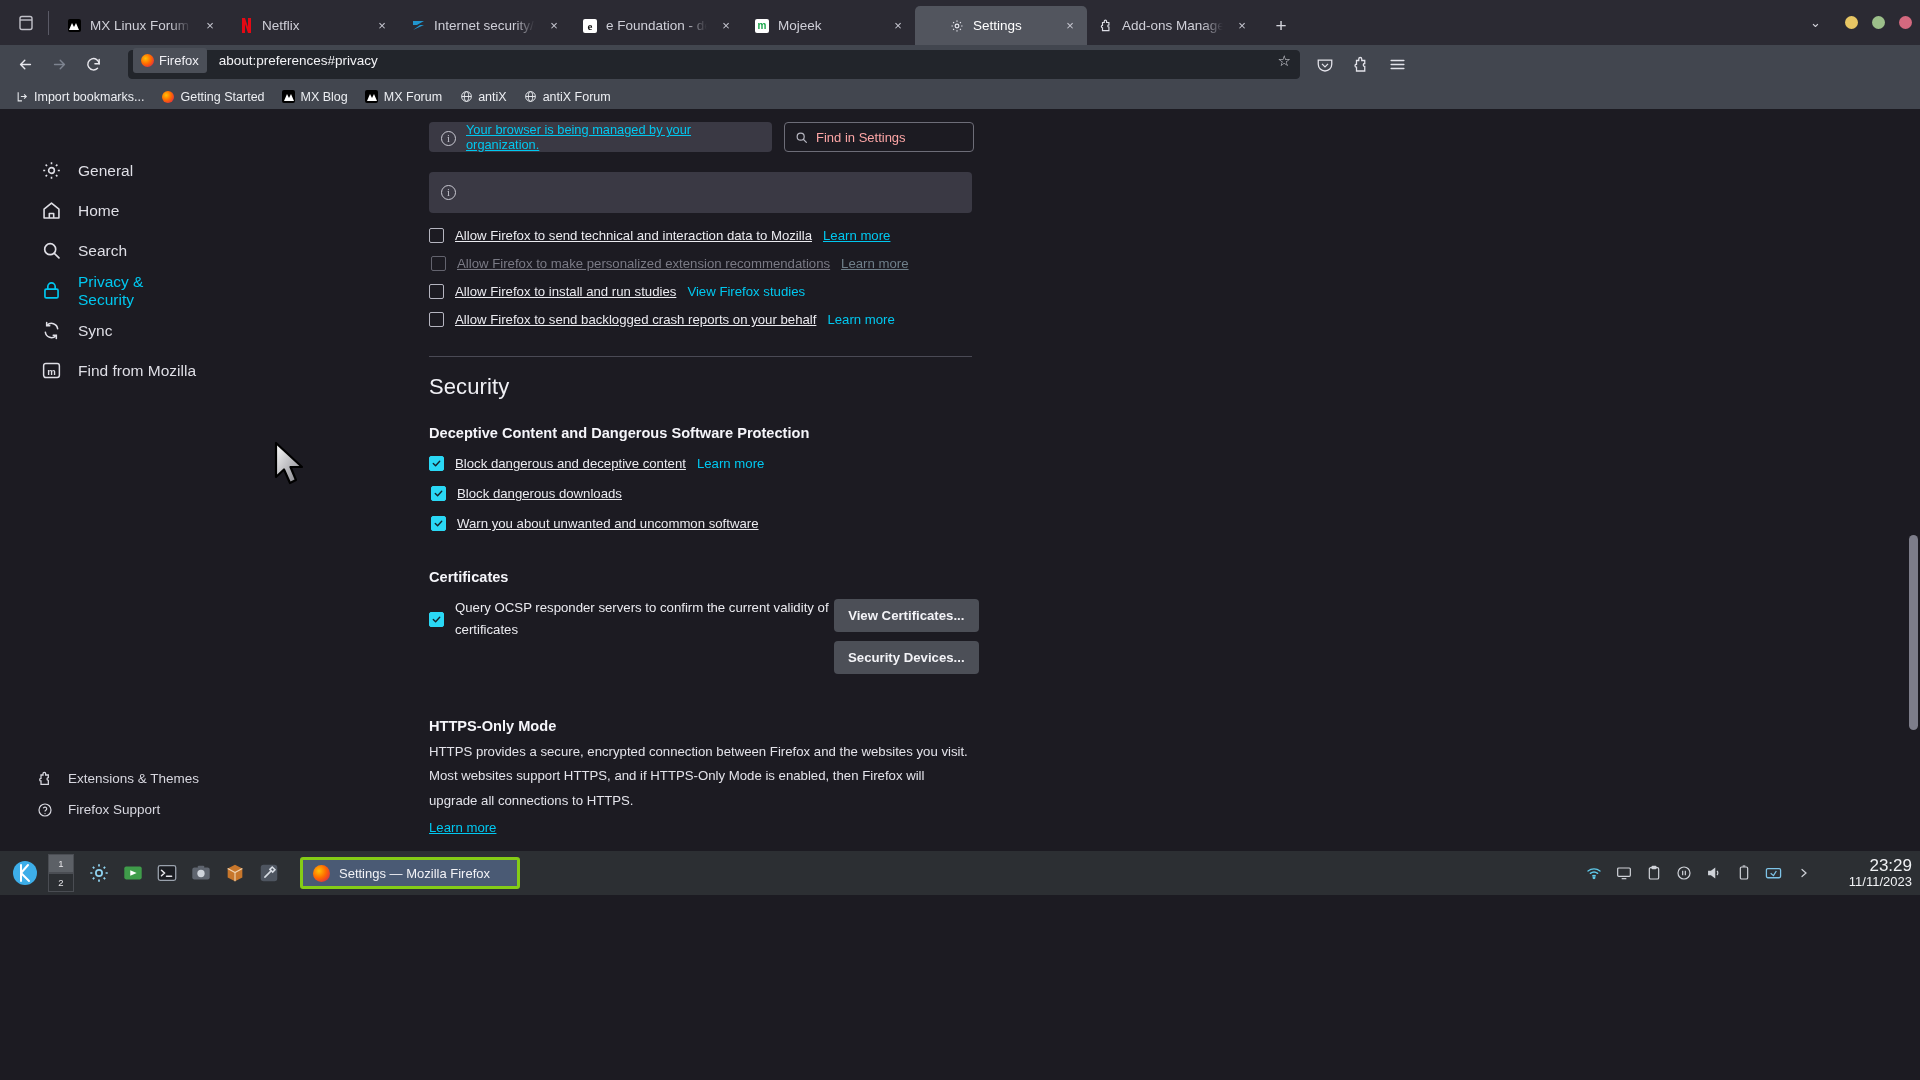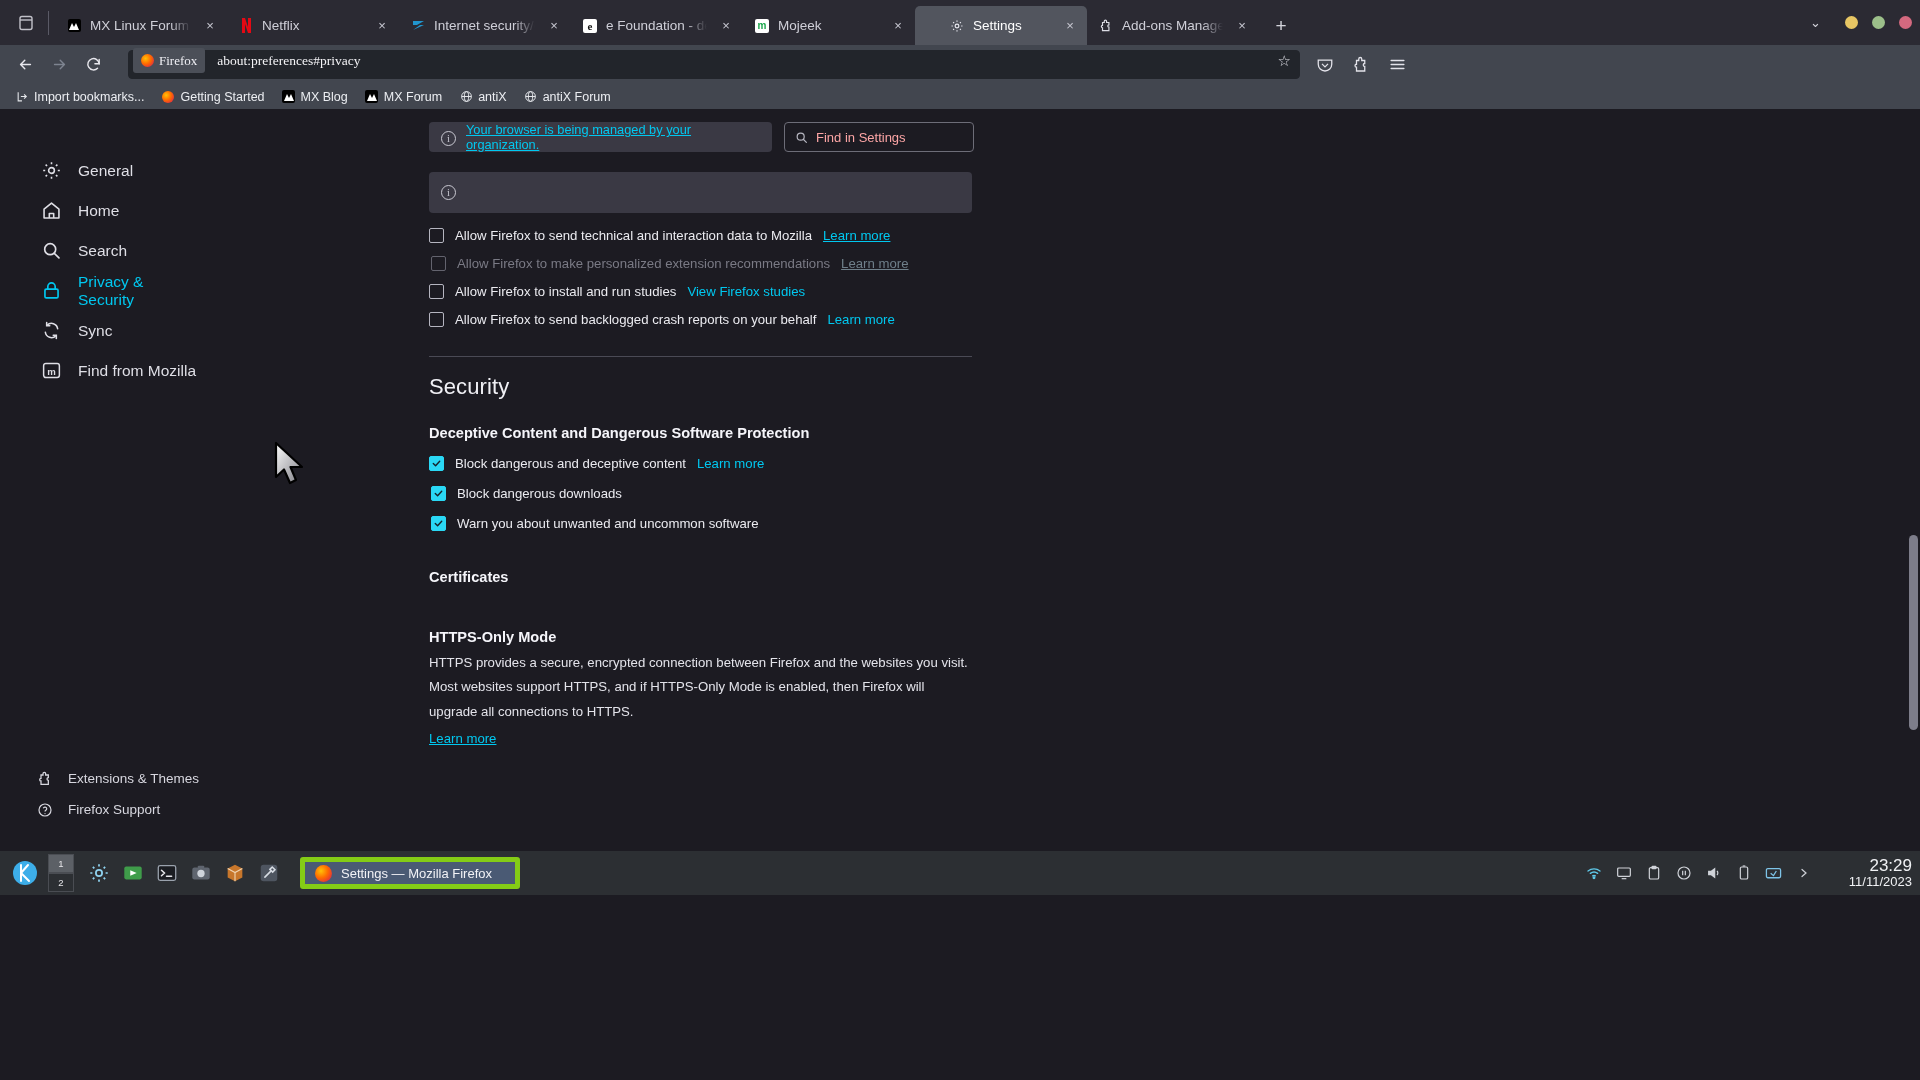--- a/index.html
+++ b/index.html
@@ -91,21 +91,20 @@
     flex: 1 1 auto;
     height: 29px;
     margin: 0 6px 0 16px;
     max-width: 1172px;
     background: #22252b;
     border: 1px solid #22252b;
     border-radius: 4px;
     display: flex;
     align-items: center;
     padding: 0 6px 8px 4px;
-    font-family: Liberation Serif, serif;
   }
   .identity {
     display: flex; align-items: center; gap: 5px;
     background: #4b4f58;
     border-radius: 3px;
     height: 25px;
     padding: 0 8px;
     color: #f0f0f5;
     font-size: 13px;
   }
@@ -242,21 +241,21 @@
     border-radius: 2px;
     background: transparent;
   }
   .cbox.checked {
     background: #2ad8f5;
     border-color: #2ad8f5;
     display: flex; align-items: center; justify-content: center;
   }
   .cbox.checked svg { display:block; }
   .cbox.disabled { border-color: #63636e; }
-  .cblabel { color: #ebebf0; font-size: 13.2px; }
+  .cblabel { color: #ebebf0; font-size: 13.2px; text-decoration: underline; }
   .cblabel.disabled { color: #7a7a85; }
   .lnk { color: #00c8f0; font-size: 13.2px; text-decoration: underline; }
   .lnk.dim { color: #6f7f8a; }
 
   .divider { height:1px; background:#4a4a55; margin: 29px 0 0 0; width: 543px; }
   .h1 { color: #f0f0f5; font-size: 22px; font-weight: 400; margin-top: 17px; letter-spacing: .1px; }
   .h2 { color: #f5f5fa; font-size: 14.6px; font-weight: 700; margin-top: 25px; }
   .para { color: #e3e3ea; font-size: 13.2px; line-height: 1.85; margin-top: 6px; width: 540px; }
 
   .certrow { display:flex; margin-top: 12px; }
@@ -314,21 +313,21 @@
     color: #e6e6ea; border: 1px solid #4a4d53;
   }
   .pg.on { background: #5c6066; }
   .tbicon { width: 30px; height: 30px; display:flex; align-items:center; justify-content:center; }
   .taskentry {
     display: flex; align-items: center; gap: 9px;
     height: 32px;
     padding: 0 13px 0 9px;
     margin-left: 12px;
     background: #4a5a74;
-    border: 5px solid #84cc16;
+    border: 3px solid #84cc16;
     border-radius: 3px;
     color: #f2f2f6;
     font-size: 13px;
     min-width: 220px;
   }
   .tray {
     position: absolute; right: 108px; top: 0; height: 44px;
     display: flex; align-items: center; gap: 13px;
   }
   .trayicon { width: 17px; height: 17px; display:flex; align-items:center; justify-content:center; color:#cfd2d8; }
@@ -695,20 +694,36 @@
           <svg width="11" height="11" viewBox="0 0 24 24" fill="none" stroke="#16222a" stroke-width="3" stroke-linecap="round" stroke-linejoin="round">
               <path d="M5 12l5 5 9-10"></path>
             </svg>
         </span>
         <span class="cblabel">Warn you about unwanted and uncommon software</span>
       </div>
 
       <div style="height:38px"></div>
       <div class="h2" style="margin-top:0">Certificates</div>
 
+      <div class="certrow">
+        <div class="certleft">
+          <div class="ocsprow">
+            <span class="cbox checked">
+              <svg width="11" height="11" viewBox="0 0 24 24" fill="none" stroke="#16222a" stroke-width="3" stroke-linecap="round" stroke-linejoin="round">
+                  <path d="M5 12l5 5 9-10"></path>
+                </svg>
+            </span>
+            <span class="ocsptext">Query OCSP responder servers to confirm the current validity of certificates</span>
+          </div>
+        </div>
+        <div class="certright">
+          <button class="btn">View Certificates...</button>
+          <button class="btn">Security Devices...</button>
+        </div>
+      </div>
 
       <div style="height:44px"></div>
       <div class="h2" style="margin-top:0">HTTPS-Only Mode</div>
       <div class="para">HTTPS provides a secure, encrypted connection between Firefox and the websites you visit. Most websites support HTTPS, and if HTTPS-Only Mode is enabled, then Firefox will upgrade all connections to HTTPS.</div>
       <a href="#" class="lnk" style="display:inline-block;margin-top:7px">Learn more</a>
 
       
 
     </div>
   </div>

